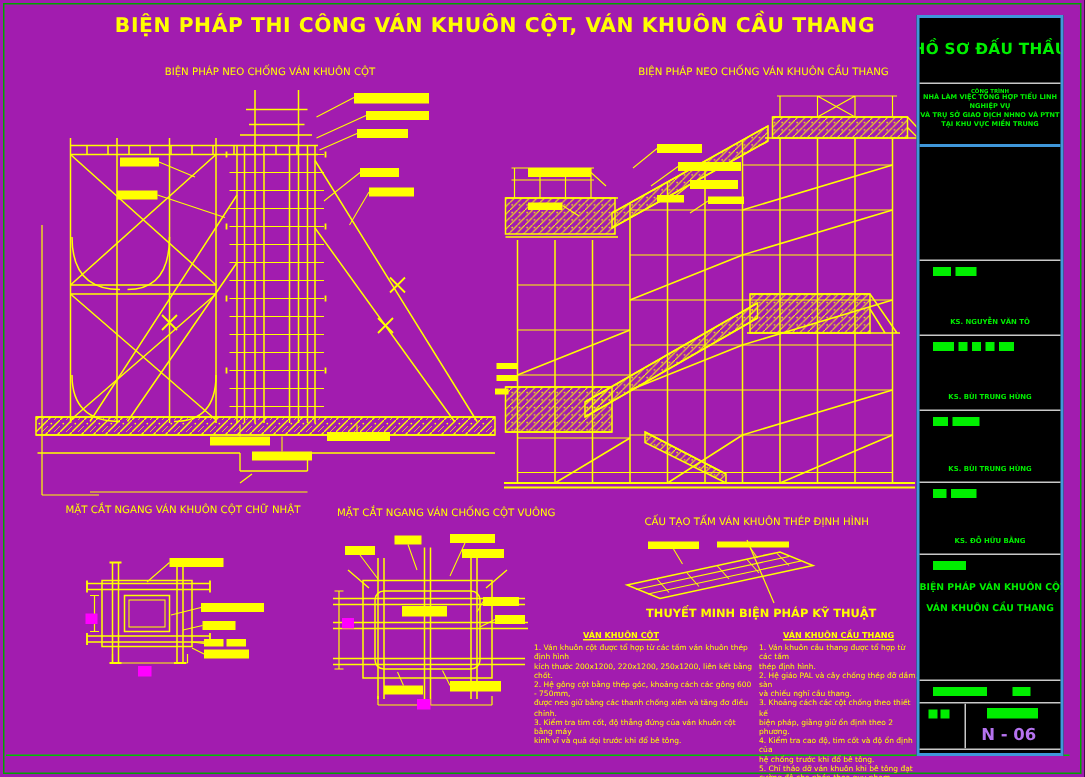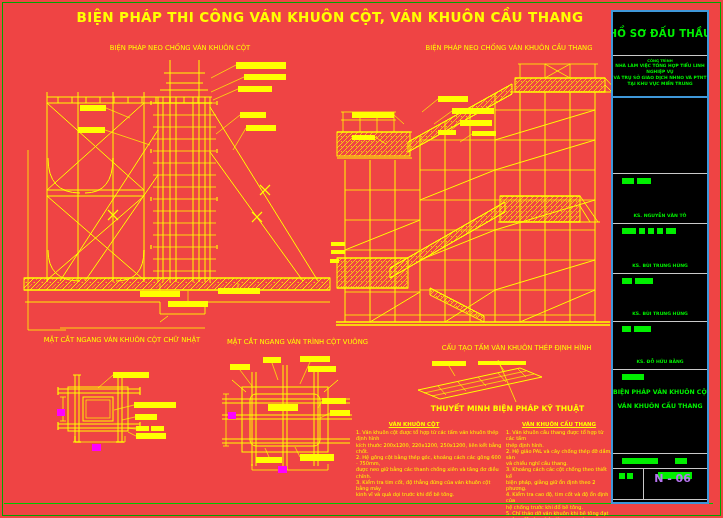--- a/index.html
+++ b/index.html
@@ -1,16 +1,16 @@
 <!DOCTYPE html>
 <html><head>
 <meta charset="utf-8">
 <style>
   html,body{margin:0;padding:0;background:#000;}
-  .sheet{position:relative;width:723px;height:518px;background:#ef4444;overflow:hidden;
+  .sheet{position:relative;width:723px;height:518px;background:#a21caf;overflow:hidden;
          font-family:"DejaVu Sans",sans-serif;}
   .frame{position:absolute;inset:2px;border:1px solid #00a400;pointer-events:none;}
   .frame-bottom{position:absolute;left:4px;right:10px;top:503px;height:1px;background:#00c400;}
   .linework{position:absolute;left:0;top:0;}
   .t-main{position:absolute;left:70px;top:9px;width:520px;text-align:center;color:#ffff00;
           font-weight:bold;font-size:13.5px;letter-spacing:.4px;white-space:nowrap;}
   .t-sub,.t-sec{position:absolute;color:#ffff00;font-weight:normal;font-size:6.8px;
           white-space:nowrap;text-align:center;}
   .notes-h{position:absolute;left:400px;top:404px;width:215px;text-align:center;color:#ffff00;
           font-weight:bold;font-size:7.6px;white-space:nowrap;}
@@ -33,21 +33,21 @@
   .chip{height:6px;background:#00ef00;display:inline-block;}
   .sig{position:absolute;left:0;right:0;bottom:5px;text-align:center;
        font-size:4.6px;font-weight:bold;white-space:nowrap;}
   .tb-title{height:84px;}
   .tb-title .line{ text-align:center;font-size:6.2px;font-weight:bold;white-space:nowrap;}
   .tb-thin{height:15px;}
   .bar{position:absolute;background:#00ef00;}
   .tb-bot{height:31px;border-bottom:none;display:flex;}
   .tb-bot .c1{width:30px;border-right:1px solid #c9c9c9;position:relative;}
   .tb-bot .c2{flex:1;position:relative;}
-  .sheet-no{position:absolute;left:0;right:6px;bottom:14px;text-align:center;color:#b673f0;
+  .sheet-no{position:absolute;left:0;right:6px;bottom:3px;text-align:center;color:#b673f0;
             font-size:11px;font-weight:bold;white-space:nowrap;}
 </style>
 </head>
 <body>
 
 <div class="sheet">
   <div class="frame"></div>
   <div class="frame-bottom"></div>
 
   <svg class="linework" width="723" height="518" viewBox="0 0 723 518">
@@ -219,22 +219,22 @@
           <rect x="478" y="361" width="48" height="4"></rect>
       </g>
       <path d="M449,366 L455,376 M500,365 L505,372" stroke-width="0.7"></path>
     </g>
   </svg>
 
   <div class="t-main">BIỆN PHÁP THI CÔNG VÁN KHUÔN CỘT, VÁN KHUÔN CẦU THANG</div>
   <div class="t-sub" style="left:100px;top:44px;width:160px;">BIỆN PHÁP NEO CHỐNG VÁN KHUÔN CỘT</div>
   <div class="t-sub" style="left:424px;top:44px;width:170px;">BIỆN PHÁP NEO CHỐNG VÁN KHUÔN CẦU THANG</div>
   <div class="t-sec" style="left:32px;top:336px;width:180px;">MẶT CẮT NGANG VÁN KHUÔN CỘT CHỮ NHẬT</div>
-  <div class="t-sec" style="left:210px;top:338px;width:175px;">MẶT CẮT NGANG VÁN TRÌNH CỘT VUÔNG</div>
-  <div class="t-sec" style="left:424px;top:344px;width:185px;">CẤU TẠO TẤM VÁN KHUÔN THÉP ĐỊNH HÌNH</div>
+  <div class="t-sec" style="left:210px;top:338px;width:175px;">MẶT CẮT NGANG VÁN CHỐNG CỘT VUÔNG</div>
+  <div class="t-sec" style="left:412px;top:344px;width:185px;">CẤU TẠO TẤM VÁN KHUÔN THÉP ĐỊNH HÌNH</div>
 
   <div class="notes-h">THUYẾT MINH BIỆN PHÁP KỸ THUẬT</div>
   <div class="ncol" style="left:356px;top:421px;width:148px;">
     <div class="nh" style="width:100px;margin:0 0 2px 8px;">VÁN KHUÔN CỘT</div>
     <div>1. Ván khuôn cột được tổ hợp từ các tấm ván khuôn thép định hình</div>
     <div>kích thước 200x1200, 220x1200, 250x1200, liên kết bằng chốt.</div>
     <div>2. Hệ gông cột bằng thép góc, khoảng cách các gông 600 - 750mm,</div>
     <div>được neo giữ bằng các thanh chống xiên và tăng đơ điều chỉnh.</div>
     <div>3. Kiểm tra tim cốt, độ thẳng đứng của ván khuôn cột bằng máy</div>
     <div>kinh vĩ và quả dọi trước khi đổ bê tông.</div>

